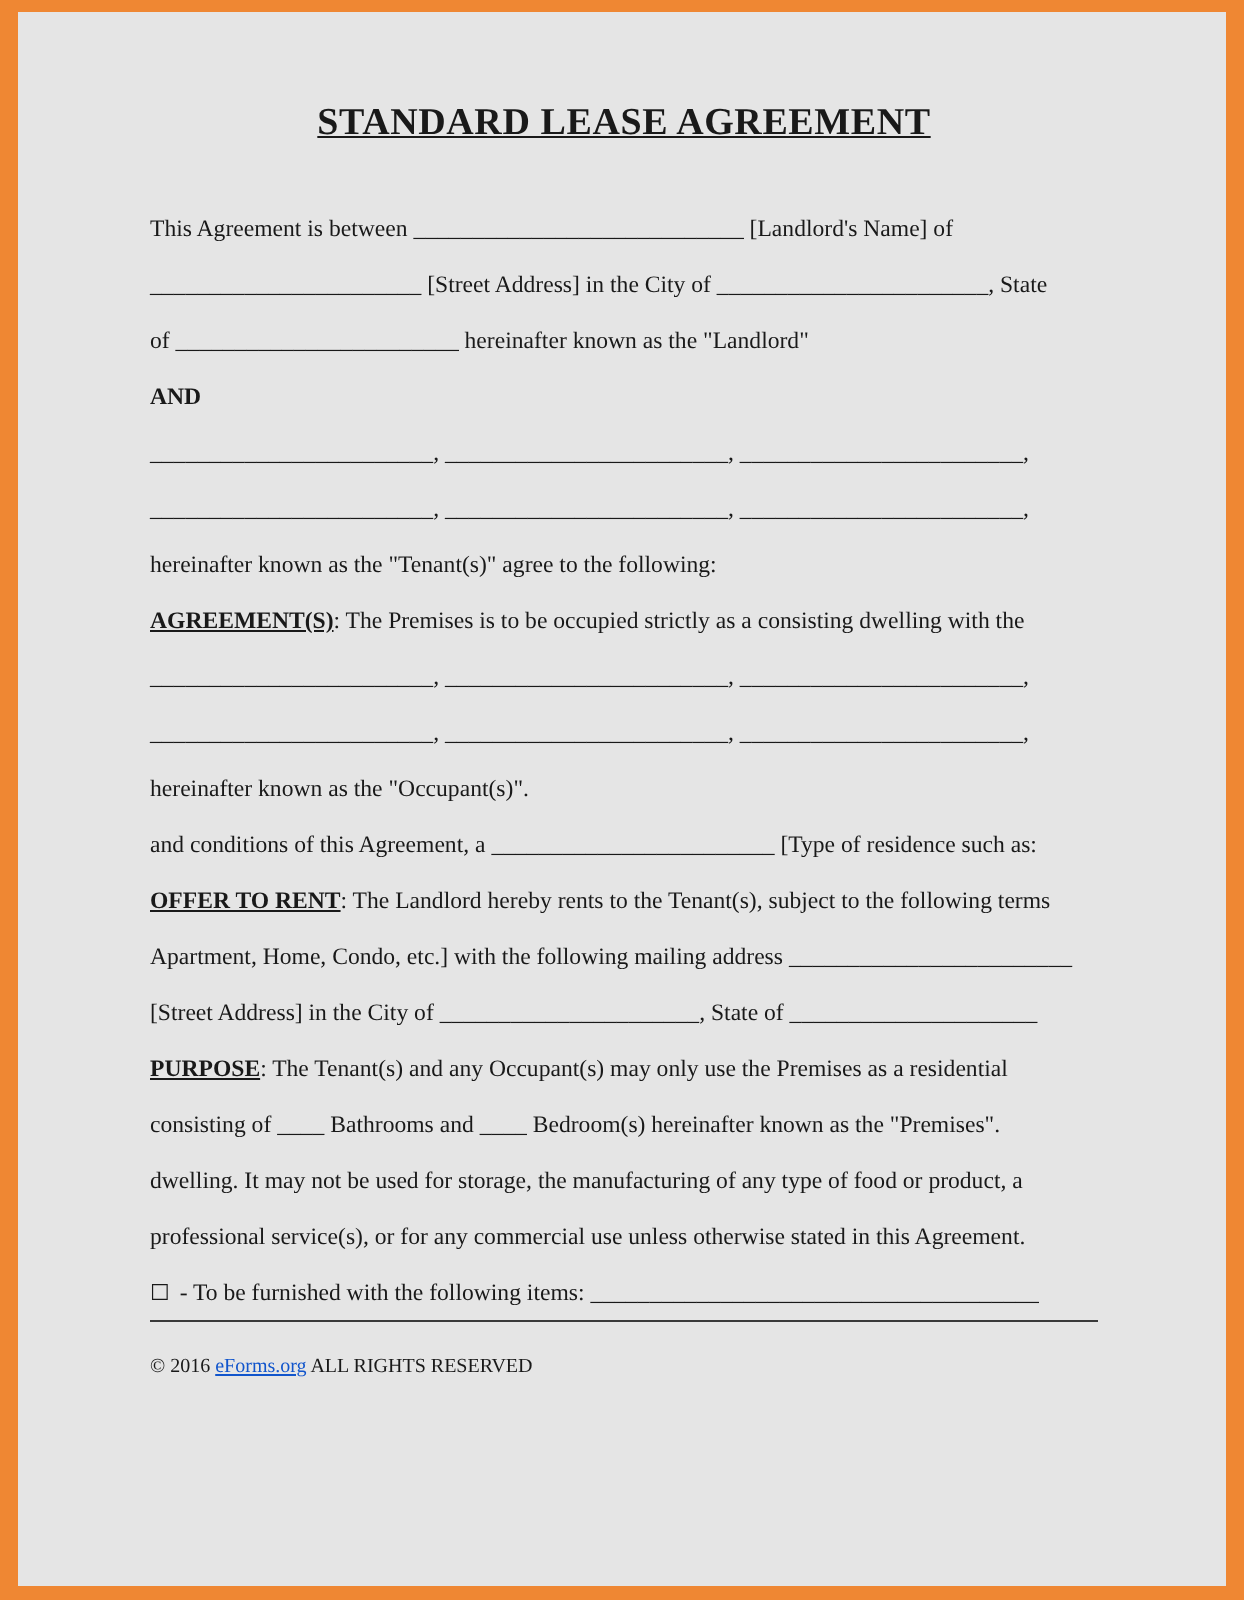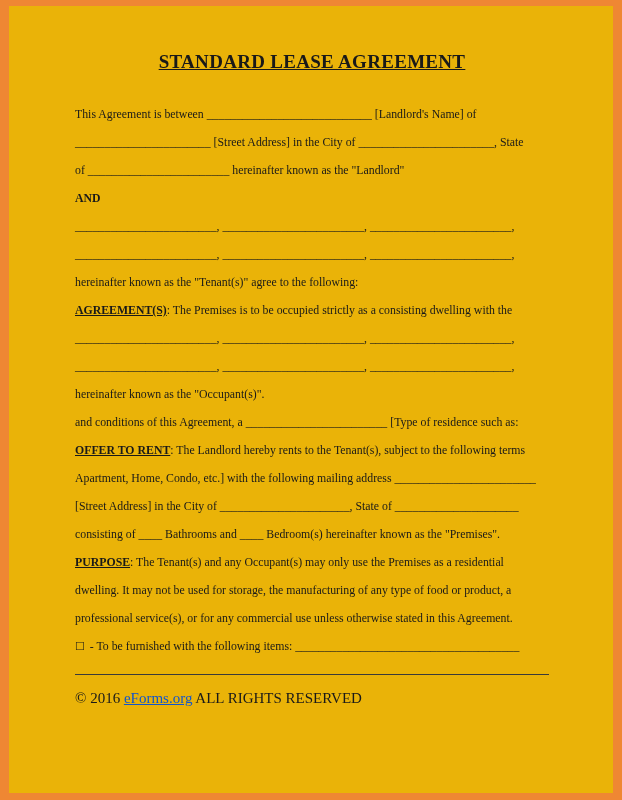--- a/index.html
+++ b/index.html
@@ -4,21 +4,21 @@
 <style>
   html, body { margin: 0; padding: 0; background: #ffffff; }
   .frame {
     position: relative;
     width: 622px;
     height: 800px;
     box-sizing: border-box;
     border-style: solid;
     border-width: 6px 9px 7px 9px;
     border-color: var(--frame, #EF8733);
-    background: #eab308;
+    background: #e5e5e5;
     overflow: hidden;
   }
   .page {
     box-sizing: border-box;
     width: 100%;
     height: 100%;
     padding: 24px 64px 0 66px;
     font-family: "Liberation Serif", serif;
     font-size: 11.8px;
     color: #191919;
@@ -39,24 +39,23 @@
     overflow: visible;
   }
   .b  { font-weight: bold; text-align: center; }
   .bu { font-weight: bold; text-decoration: underline; }
   .checkbox {
     font-family: "DejaVu Sans", sans-serif;
     font-size: 11px;
     margin-right: 2px;
   }
   .footer {
-    margin-top: 14px;
     border-top: 1px solid #3a3a3a;
     padding-top: 11px;
-    font-size: 15px;
+    font-size: 10px;
     line-height: 24px;
     white-space: nowrap;
   }
   .footer a {
     color: var(--link, #1155CC);
     text-decoration: underline;
     cursor: pointer;
   }
 </style>
 </head>
@@ -77,23 +76,23 @@
 
     <div class="line"><span class="bu">AGREEMENT(S)</span><span>: The Premises is to be occupied strictly as a consisting dwelling with the</span></div>
     <div class="line"><span>________________________, ________________________, ________________________,</span></div>
     <div class="line"><span>________________________, ________________________, ________________________,</span></div>
     <div class="line"><span>hereinafter known as the "Occupant(s)".</span></div>
 
     <div class="line"><span>and conditions of this Agreement, a ________________________ [Type of residence such as:</span></div>
     <div class="line"><span class="bu">OFFER TO RENT</span><span>: The Landlord hereby rents to the Tenant(s), subject to the following terms</span></div>
     <div class="line"><span>Apartment, Home, Condo, etc.] with the following mailing address ________________________</span></div>
     <div class="line"><span>[Street Address] in the City of ______________________, State of _____________________</span></div>
+    <div class="line"><span class="bu">PURPOSE</span><span>: The Tenant(s) and any Occupant(s) may only use the Premises as a residential</span></div>
+
     <div class="line"><span>consisting of ____ Bathrooms and ____ Bedroom(s) hereinafter known as the "Premises".</span></div>
-
-    <div class="line"><span class="bu">PURPOSE</span><span>: The Tenant(s) and any Occupant(s) may only use the Premises as a residential</span></div>
     <div class="line"><span>dwelling. It may not be used for storage, the manufacturing of any type of food or product, a</span></div>
     <div class="line"><span>professional service(s), or for any commercial use unless otherwise stated in this Agreement.</span></div>
 
     <div class="line"><span class="checkbox">☐</span><span> - To be furnished with the following items: ______________________________________</span></div>
 
     <div class="footer">
       <span>© 2016 </span><a href="#">eForms.org</a><span> ALL RIGHTS RESERVED</span>
     </div>
 
   </div>

